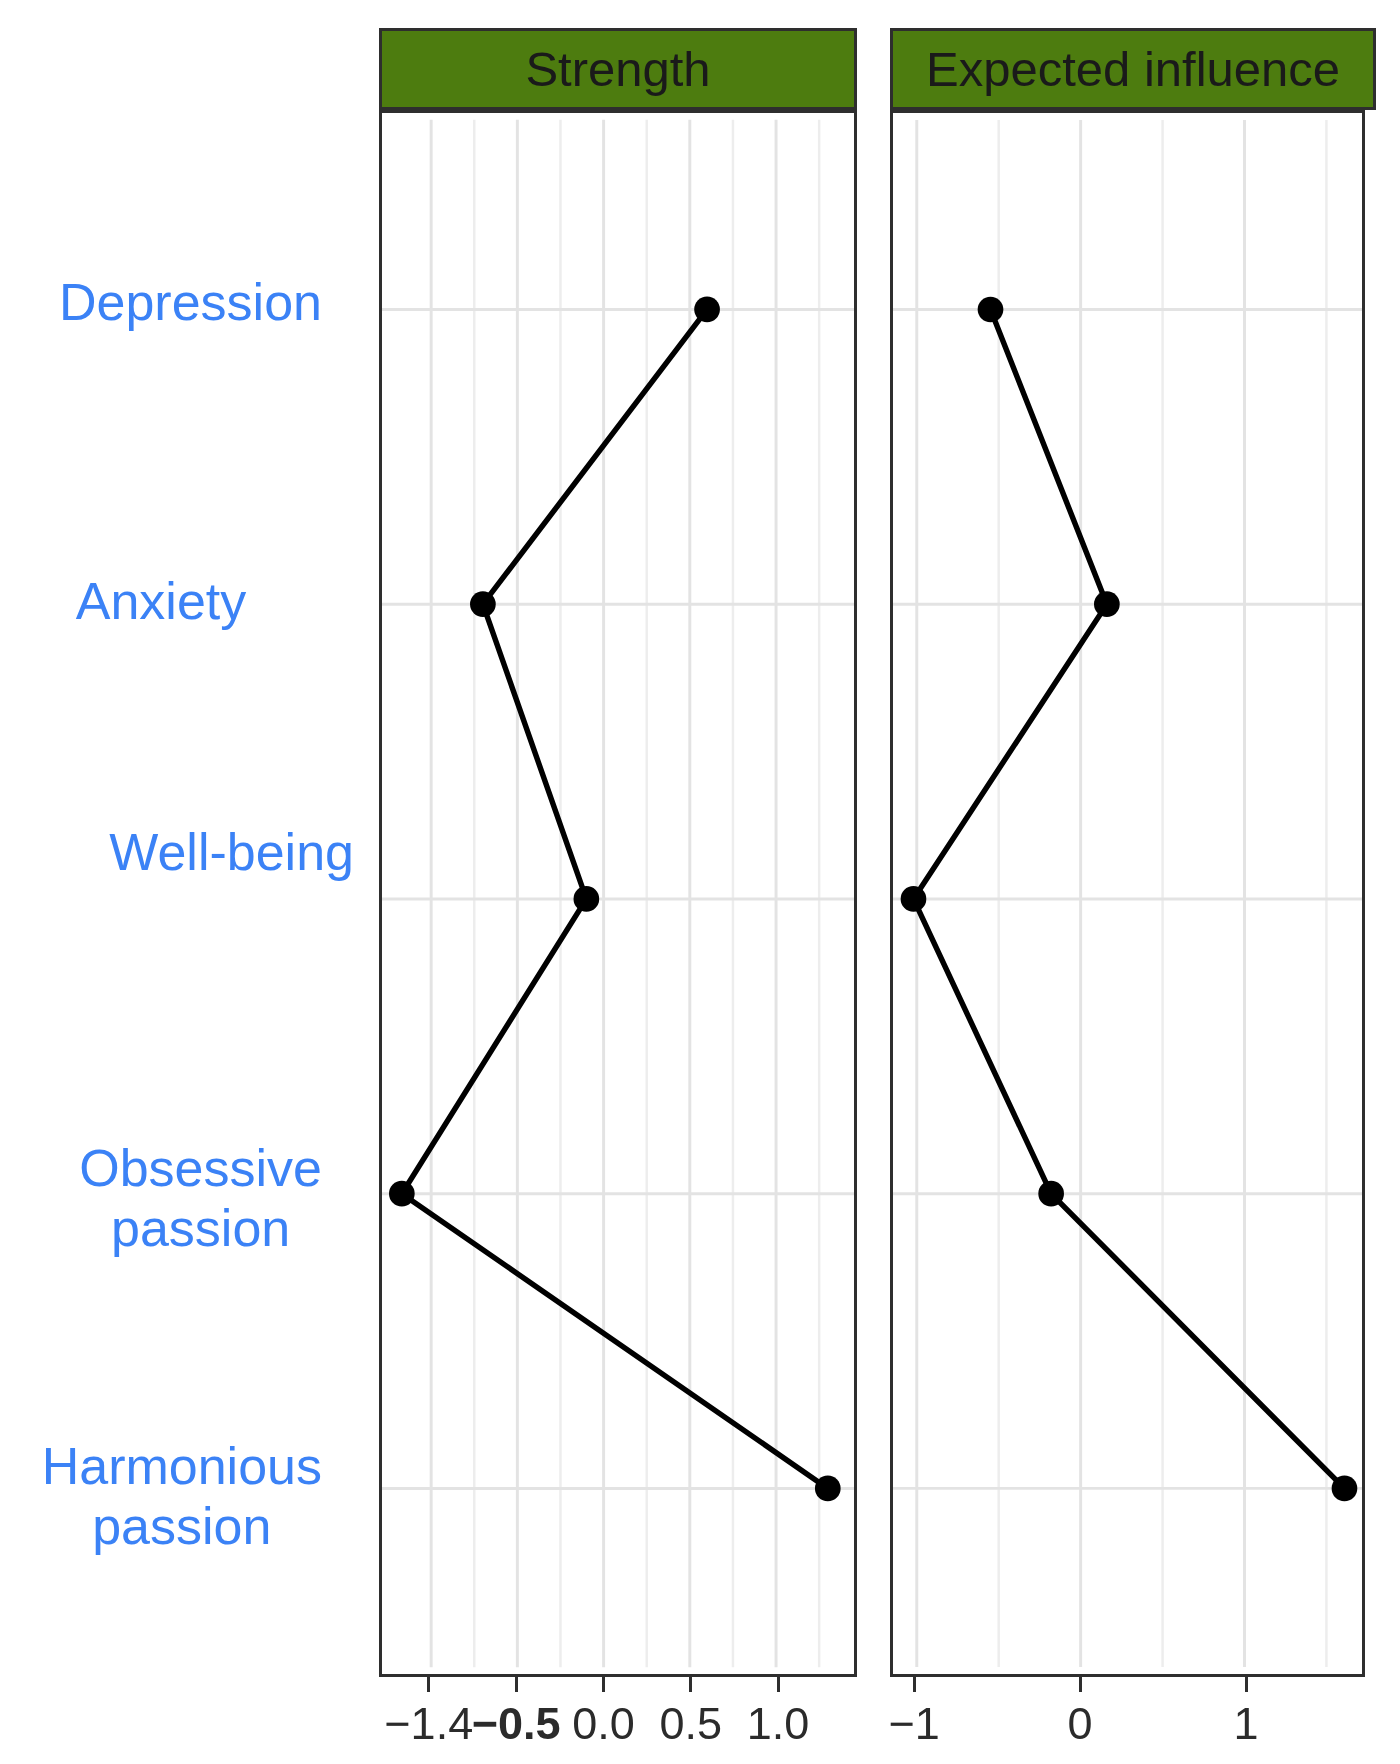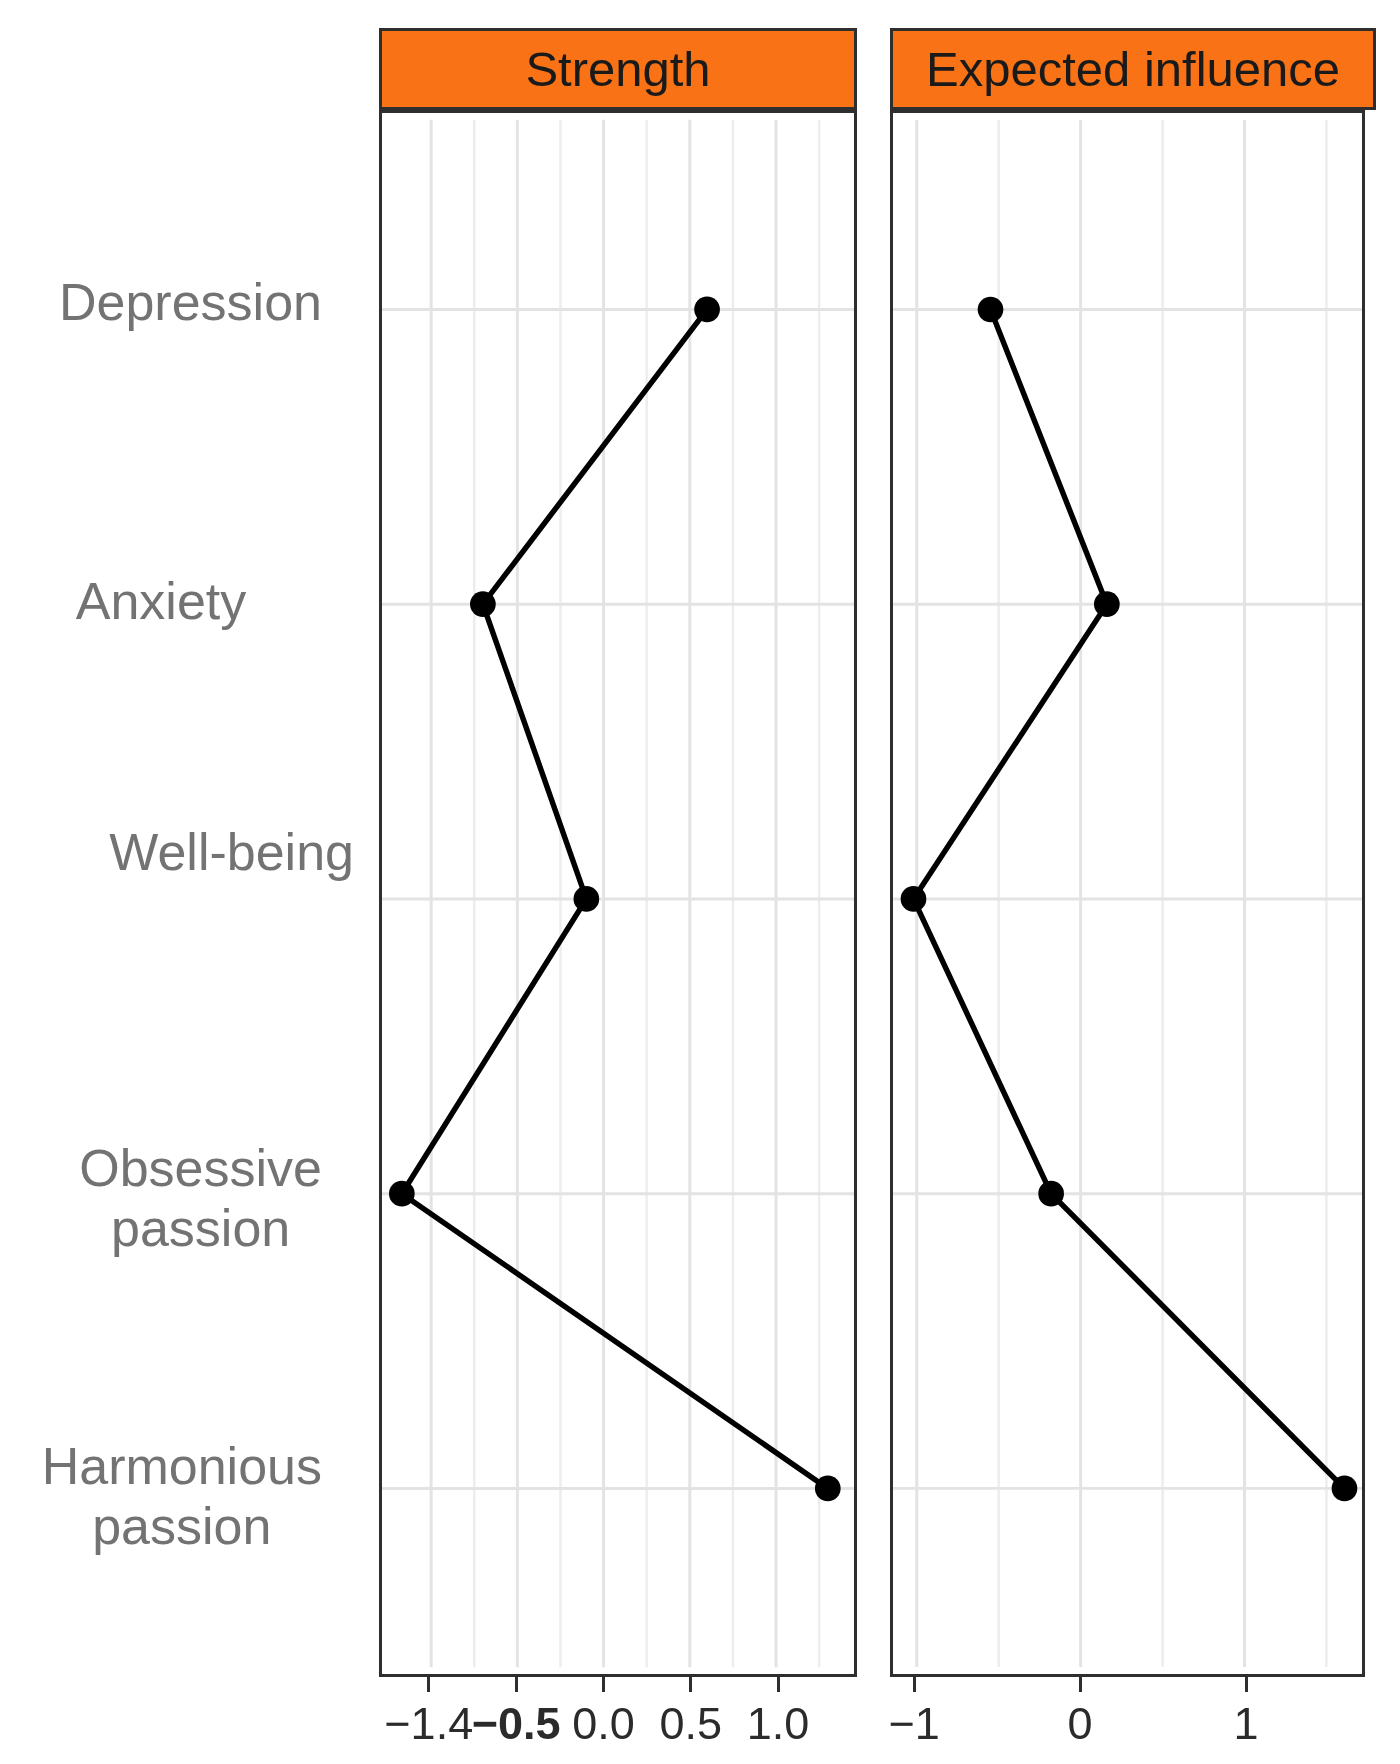--- a/index.html
+++ b/index.html
@@ -5,25 +5,25 @@
   html,body{margin:0;padding:0;background:#ffffff;}
   .figure{
     position:relative;width:1400px;height:1764px;background:#ffffff;
     font-family:"Liberation Sans",sans-serif;color:#1a1a1a;overflow:hidden;
   }
   .ylabel{
     position:absolute;left:0;display:flex;justify-content:flex-end;
     transform:translateY(-50%);
   }
   .ylabel span{
-    font-size:52px;line-height:60px;color:#737373;text-align:center;
+    font-size:52px;line-height:60px;color:#3b82f6;text-align:center;
     white-space:pre-line;
   }
   .strip{
-    position:absolute;box-sizing:border-box;background:#f97316;
+    position:absolute;box-sizing:border-box;background:#4d7c0f;
     border:3px solid #2e2e2e;display:flex;align-items:center;justify-content:center;
   }
   .strip span{font-size:49px;color:#1a1a1a;}
   .plot{
     position:absolute;box-sizing:border-box;background:#ffffff;
     border:3px solid #2e2e2e;
   }
   .plot svg{position:absolute;left:0;top:0;width:100%;height:100%;}
   .xtick{position:absolute;width:3px;background:#2e2e2e;}
   .xticklabel{

